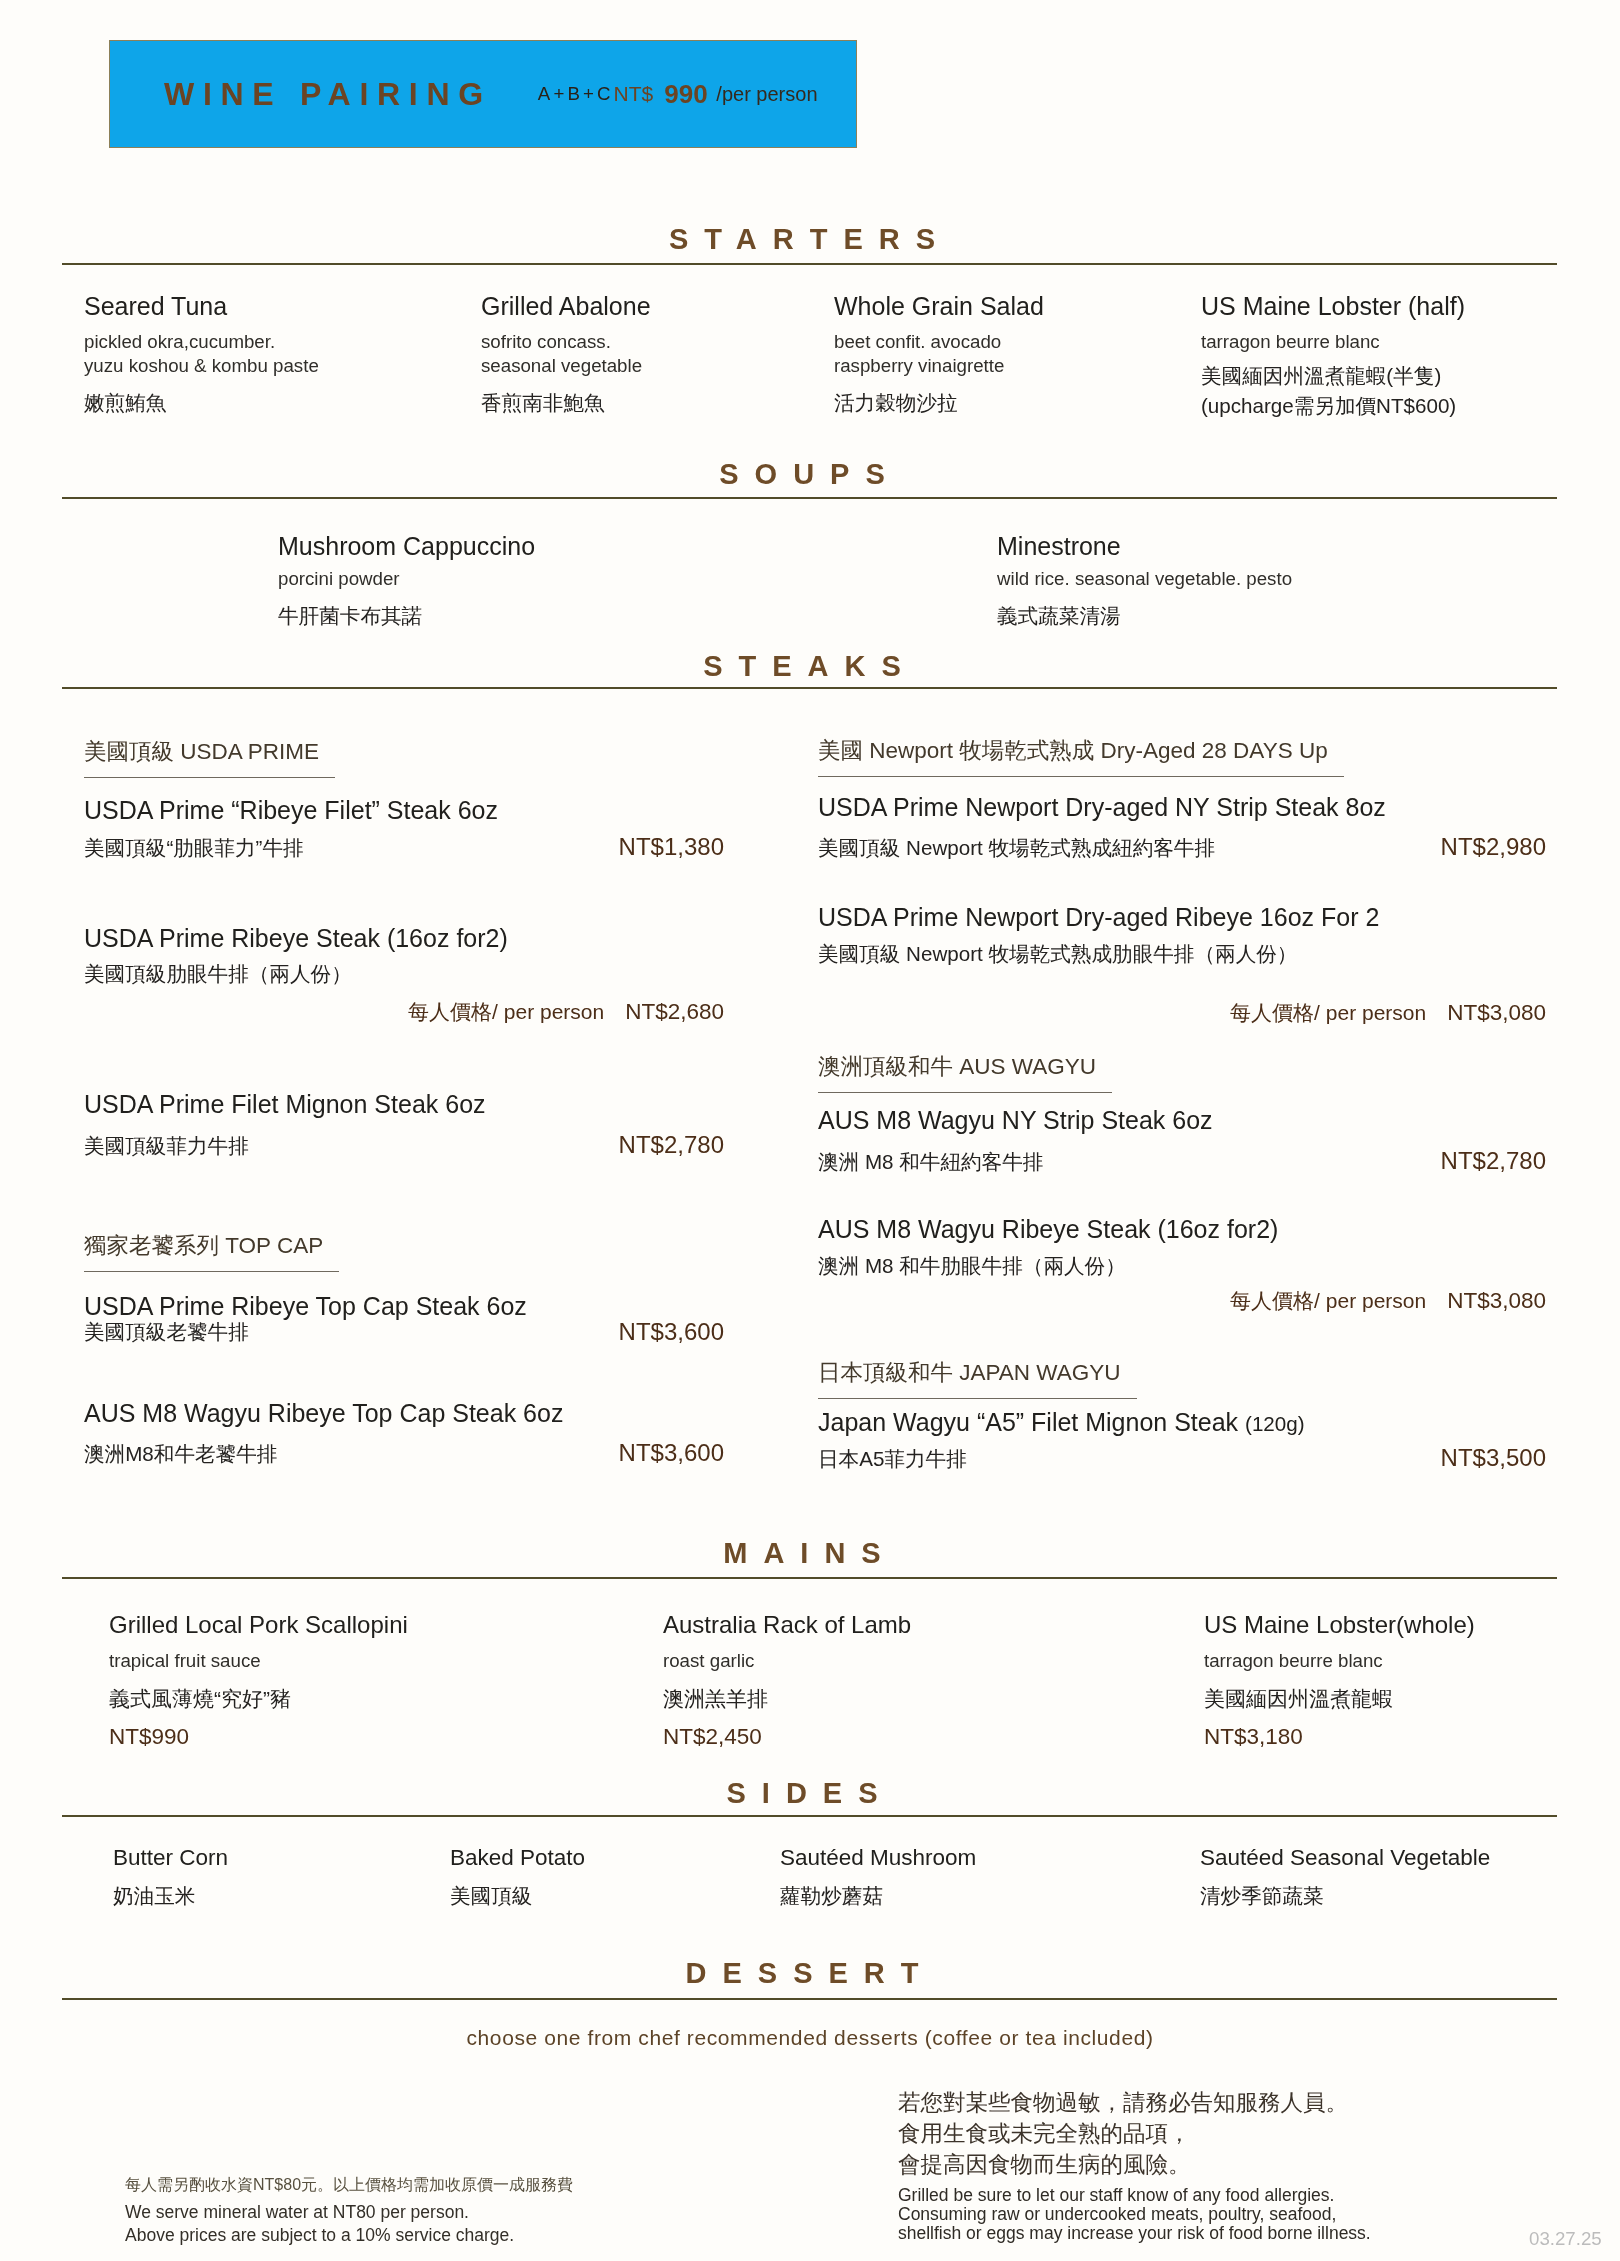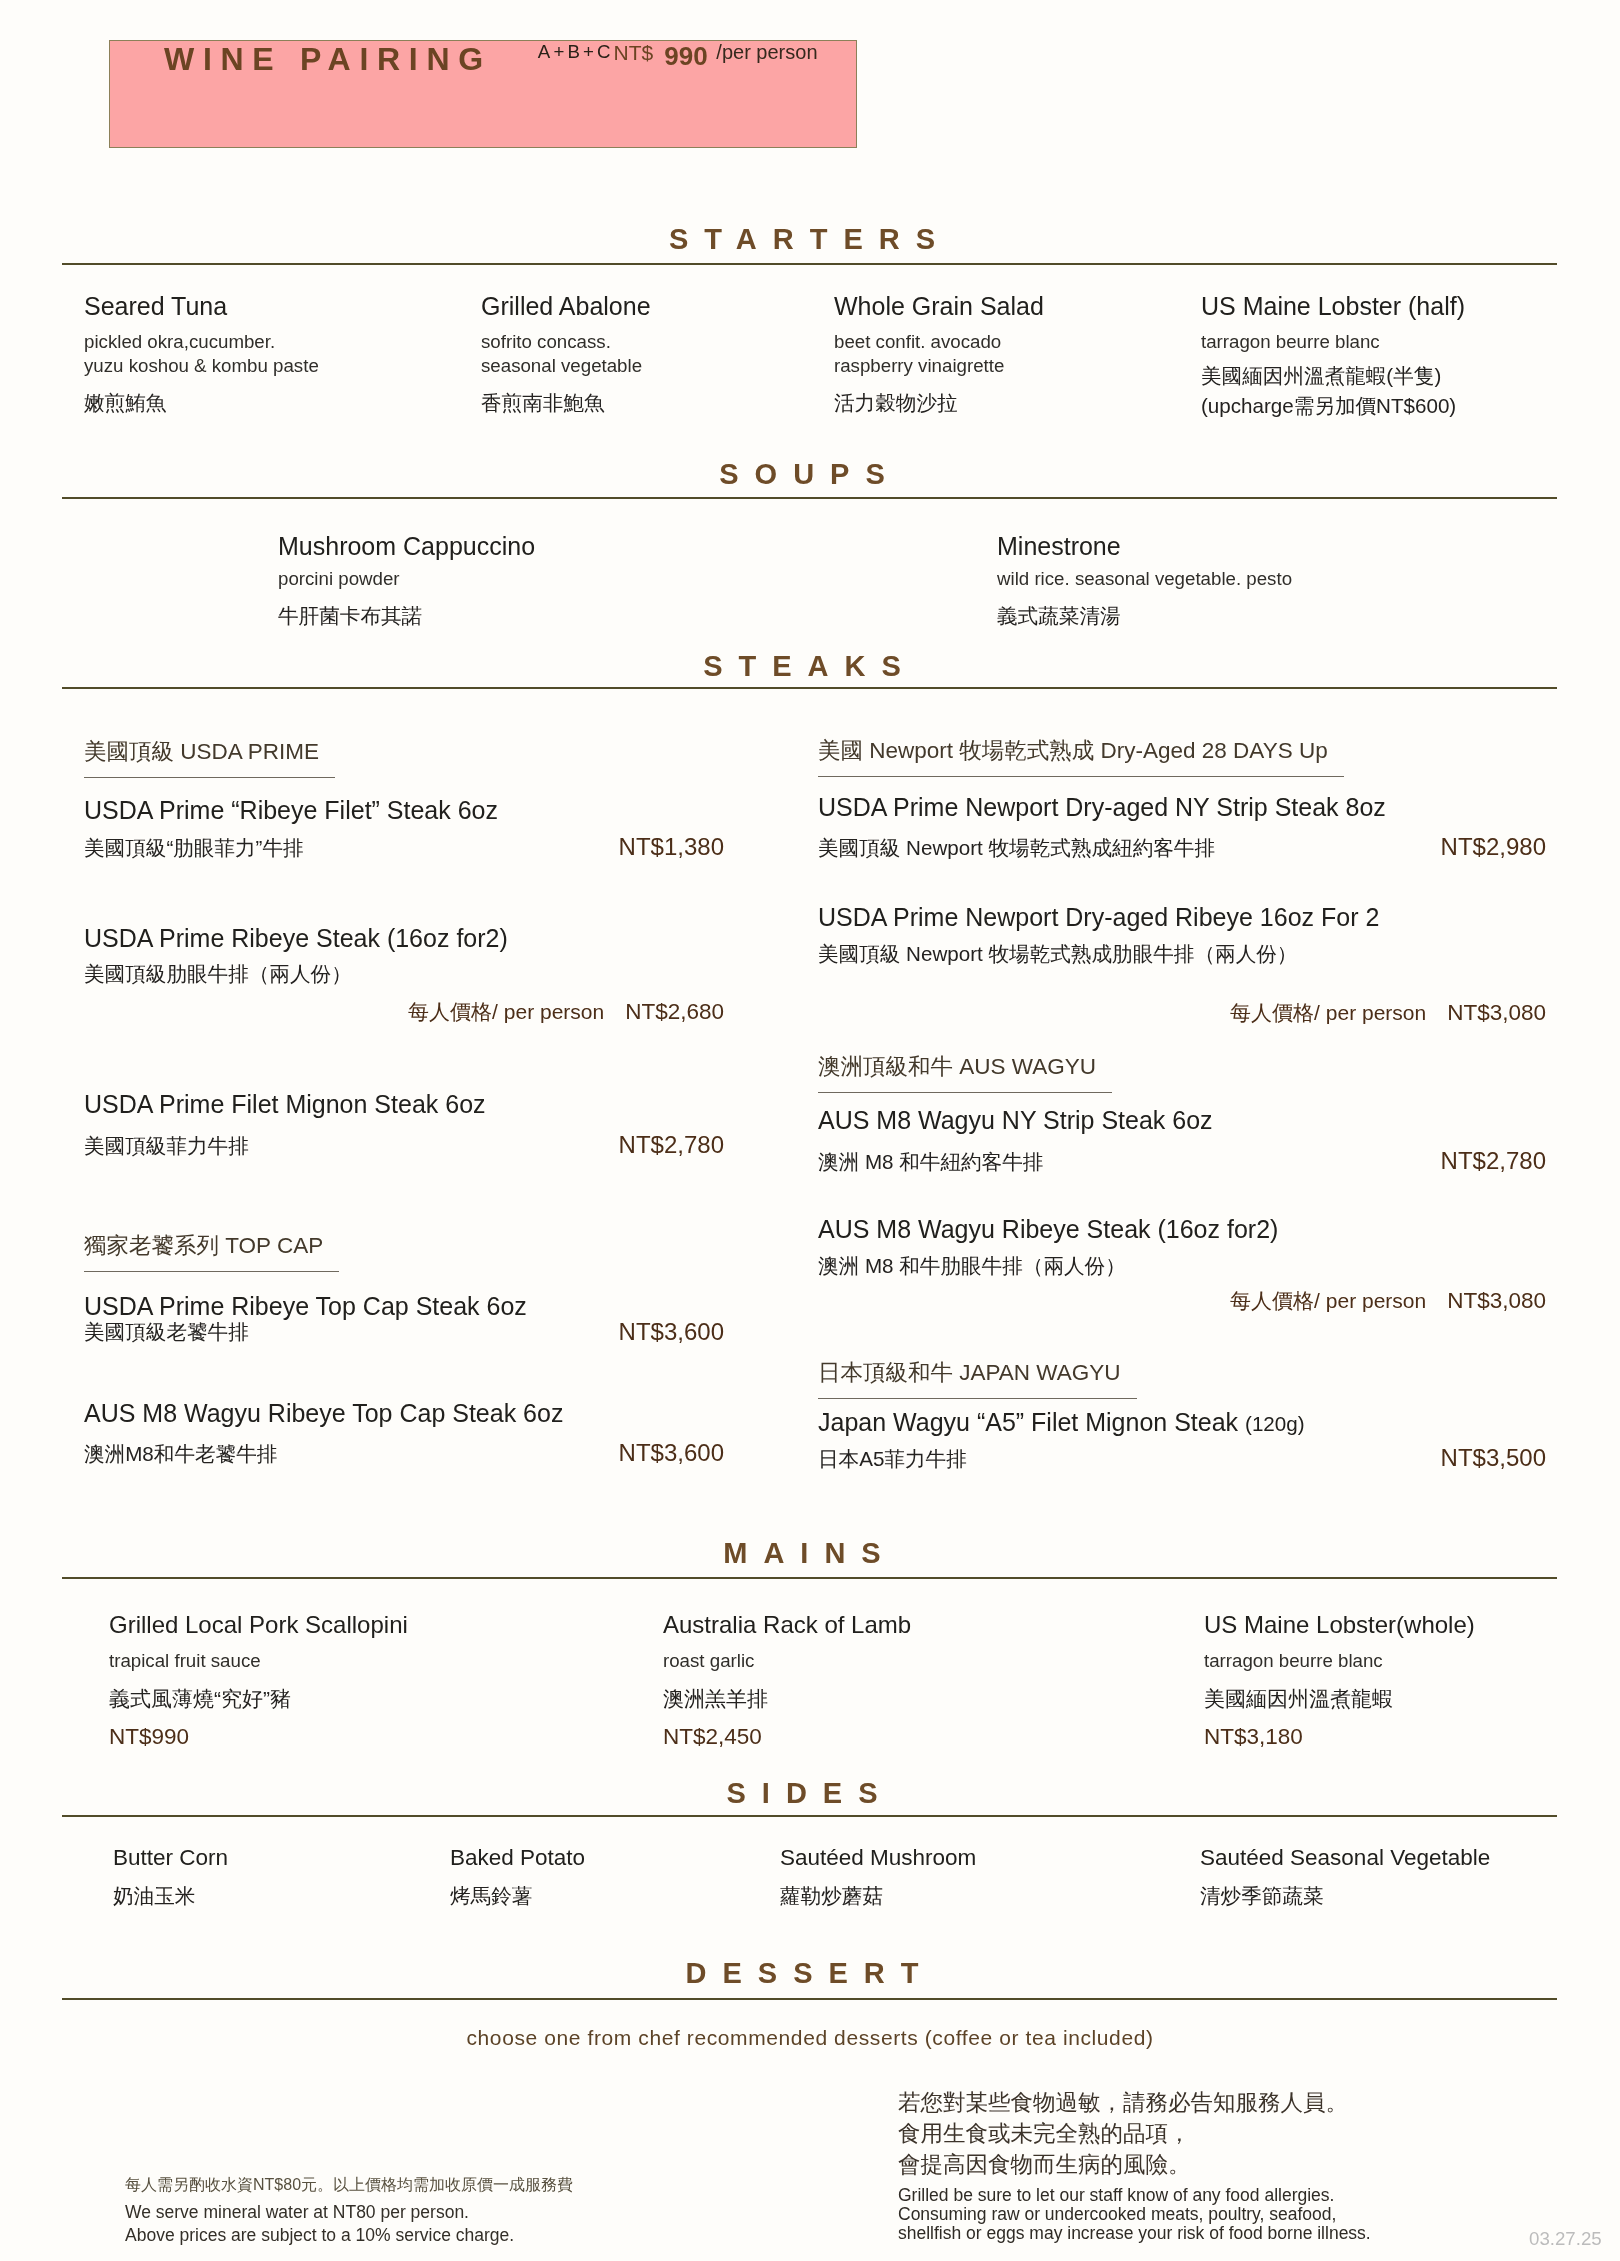--- a/index.html
+++ b/index.html
@@ -1,21 +1,21 @@
 <!DOCTYPE html>
 <html style="font-size:10px"><head>
 <meta charset="utf-8">
 <style>
   html,body{margin:0;padding:0;background:#ffffff;}
   .page{position:relative;width:1620px;height:2261px;background:#fefdfa;
         font-family:"Liberation Sans","DejaVu Sans",sans-serif;color:#201e1b;overflow:hidden;}
 
   
   .wine-box{position:absolute;left:109px;top:40px;width:746px;height:106px;
-            border:1.9px solid #8c8059;background:#fca5a5;display:flex;align-items:flex-start;}
+            border:1.9px solid #8c8059;background:#0ea5e9;display:flex;align-items:center;}
   .wine-title{margin-left:54px;font-size:32px;font-weight:bold;letter-spacing:8.7px;color:#6b4423;}
   .wine-combo{margin-left:46px;font-size:18.7px;letter-spacing:3.1px;color:#2a2118;}
   .wine-nt{font-size:21px;color:#6b4423;}
   .wine-price{margin-left:11px;font-size:26px;font-weight:bold;color:#6b4423;}
   .wine-per{margin-left:8.7px;font-size:20px;color:#35291d;}
 
   
   .sec-title{position:absolute;left:0;width:100%;text-align:center;
              font-size:29px;font-weight:bold;letter-spacing:16px;color:#6e4c28;}
   .rule{position:absolute;left:62px;width:1495px;height:1.9px;background:#524c29;}
@@ -221,21 +221,21 @@
 
   <div class="sec-title" style="top:1777px;">SIDES</div>
   <div class="rule" style="top:1815px;"></div>
 
   <div class="side-item" style="left:113px;top:1845px;">
     <div class="iname">Butter Corn</div>
     <div class="izh">奶油玉米</div>
   </div>
   <div class="side-item" style="left:450px;top:1845px;">
     <div class="iname">Baked Potato</div>
-    <div class="izh">烤馬鈴薯</div>
+    <div class="izh">美國頂級</div>
   </div>
   <div class="side-item" style="left:1200px;top:1845px;">
     <div class="iname">Sautéed Seasonal Vegetable</div>
     <div class="izh">清炒季節蔬菜</div>
   </div>
   <div class="side-item" style="left:780px;top:1845px;">
     <div class="iname">Sautéed Mushroom</div>
     <div class="izh">蘿勒炒蘑菇</div>
   </div>
 

